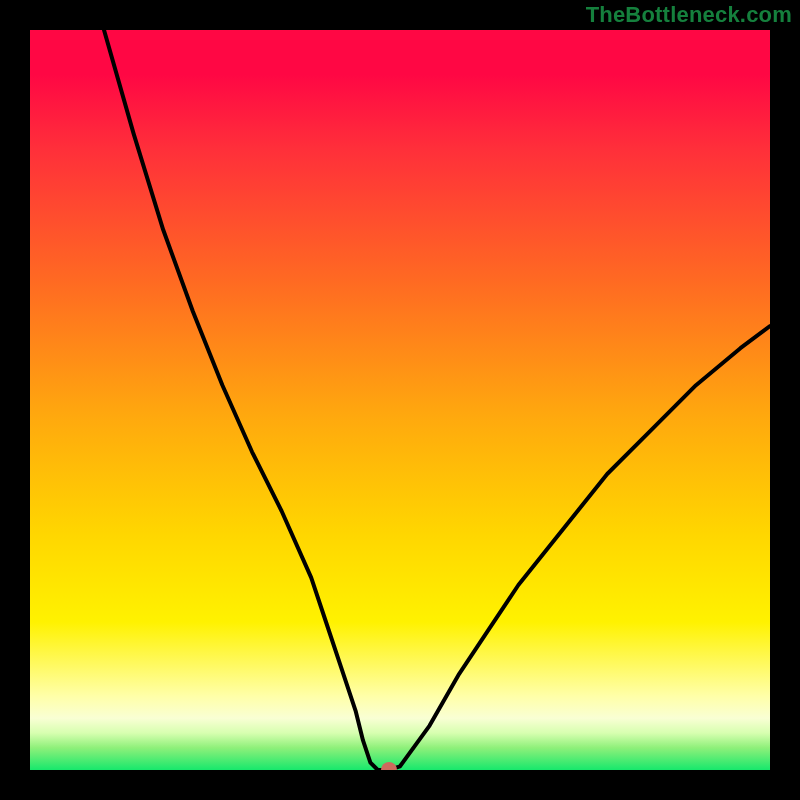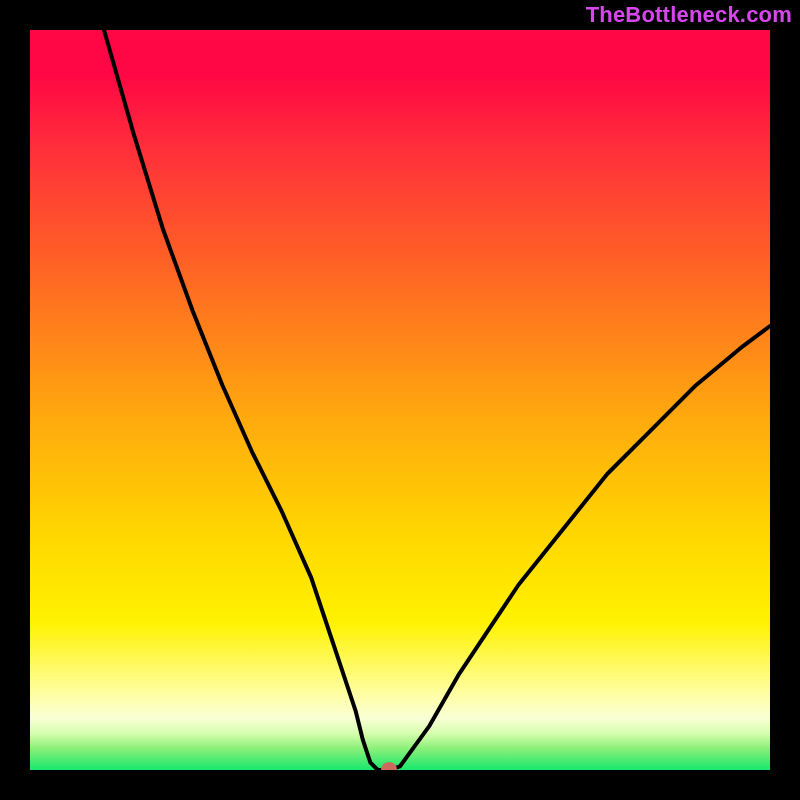--- a/index.html
+++ b/index.html
@@ -14,21 +14,21 @@
   .frame {
     position: relative;
     width: 800px;
     height: 800px;
     background: #000;
   }
   .watermark {
     position: absolute;
     top: 2px;
     right: 8px;
-    color: #d946ef;
+    color: #15803d;
     font-size: 22px;
     font-weight: 600;
     letter-spacing: 0.2px;
     user-select: none;
   }
   .plot-area {
     position: absolute;
     left: 30px;
     top: 30px;
     width: 740px;

